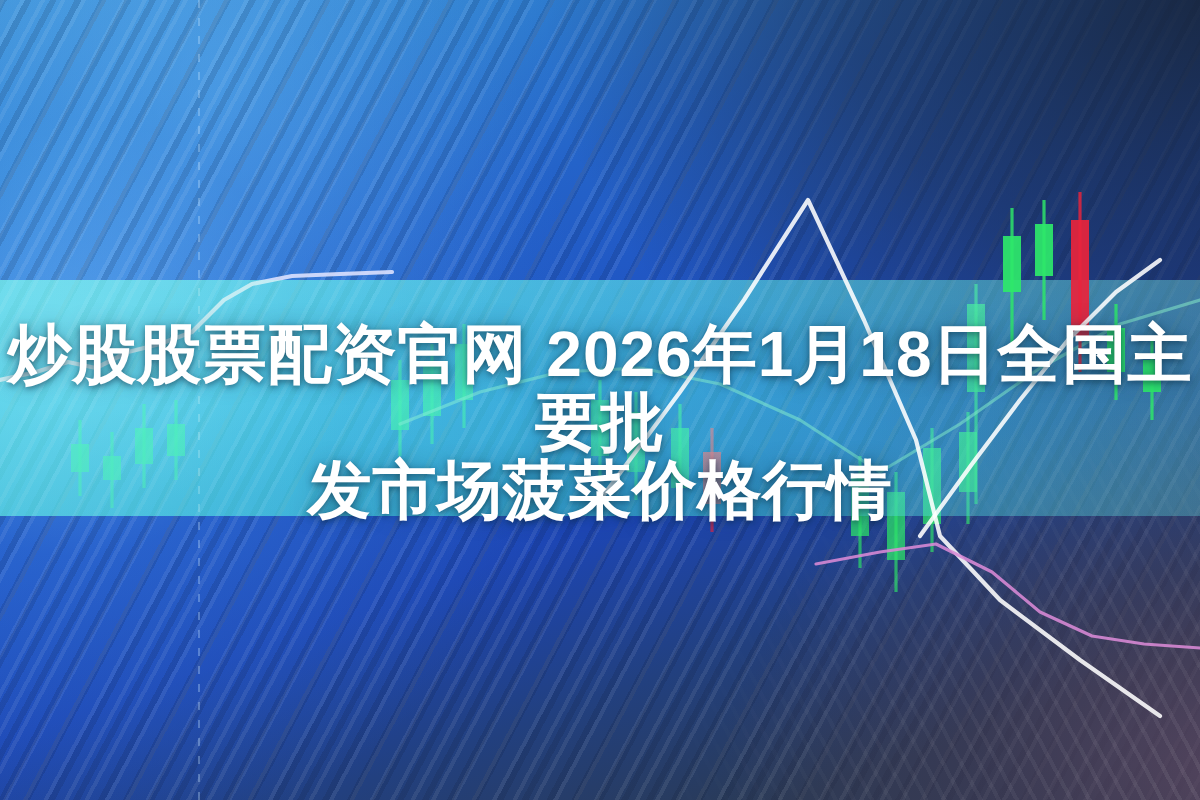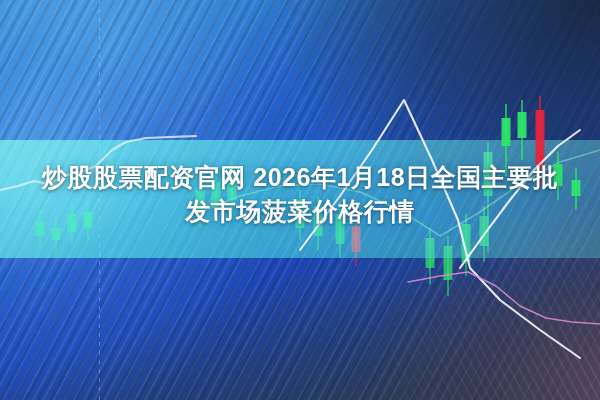--- a/index.html
+++ b/index.html
@@ -84,21 +84,21 @@
   }
 
   
   svg.art{position:absolute;inset:0;width:600px;height:400px;}
 
   
   .headline{
     position:absolute;left:0;right:0;top:160px;
     text-align:center;
     color:#ffffff;
-    font-size:25px;
+    font-size:32px;
     font-weight:bold;
     line-height:34px;
     letter-spacing:.5px;
     text-shadow:0 1px 3px rgba(10,40,60,.55),0 0 10px rgba(10,50,70,.35);
     white-space:pre-line;
   }
 </style>
 </head>
 <body>
 

